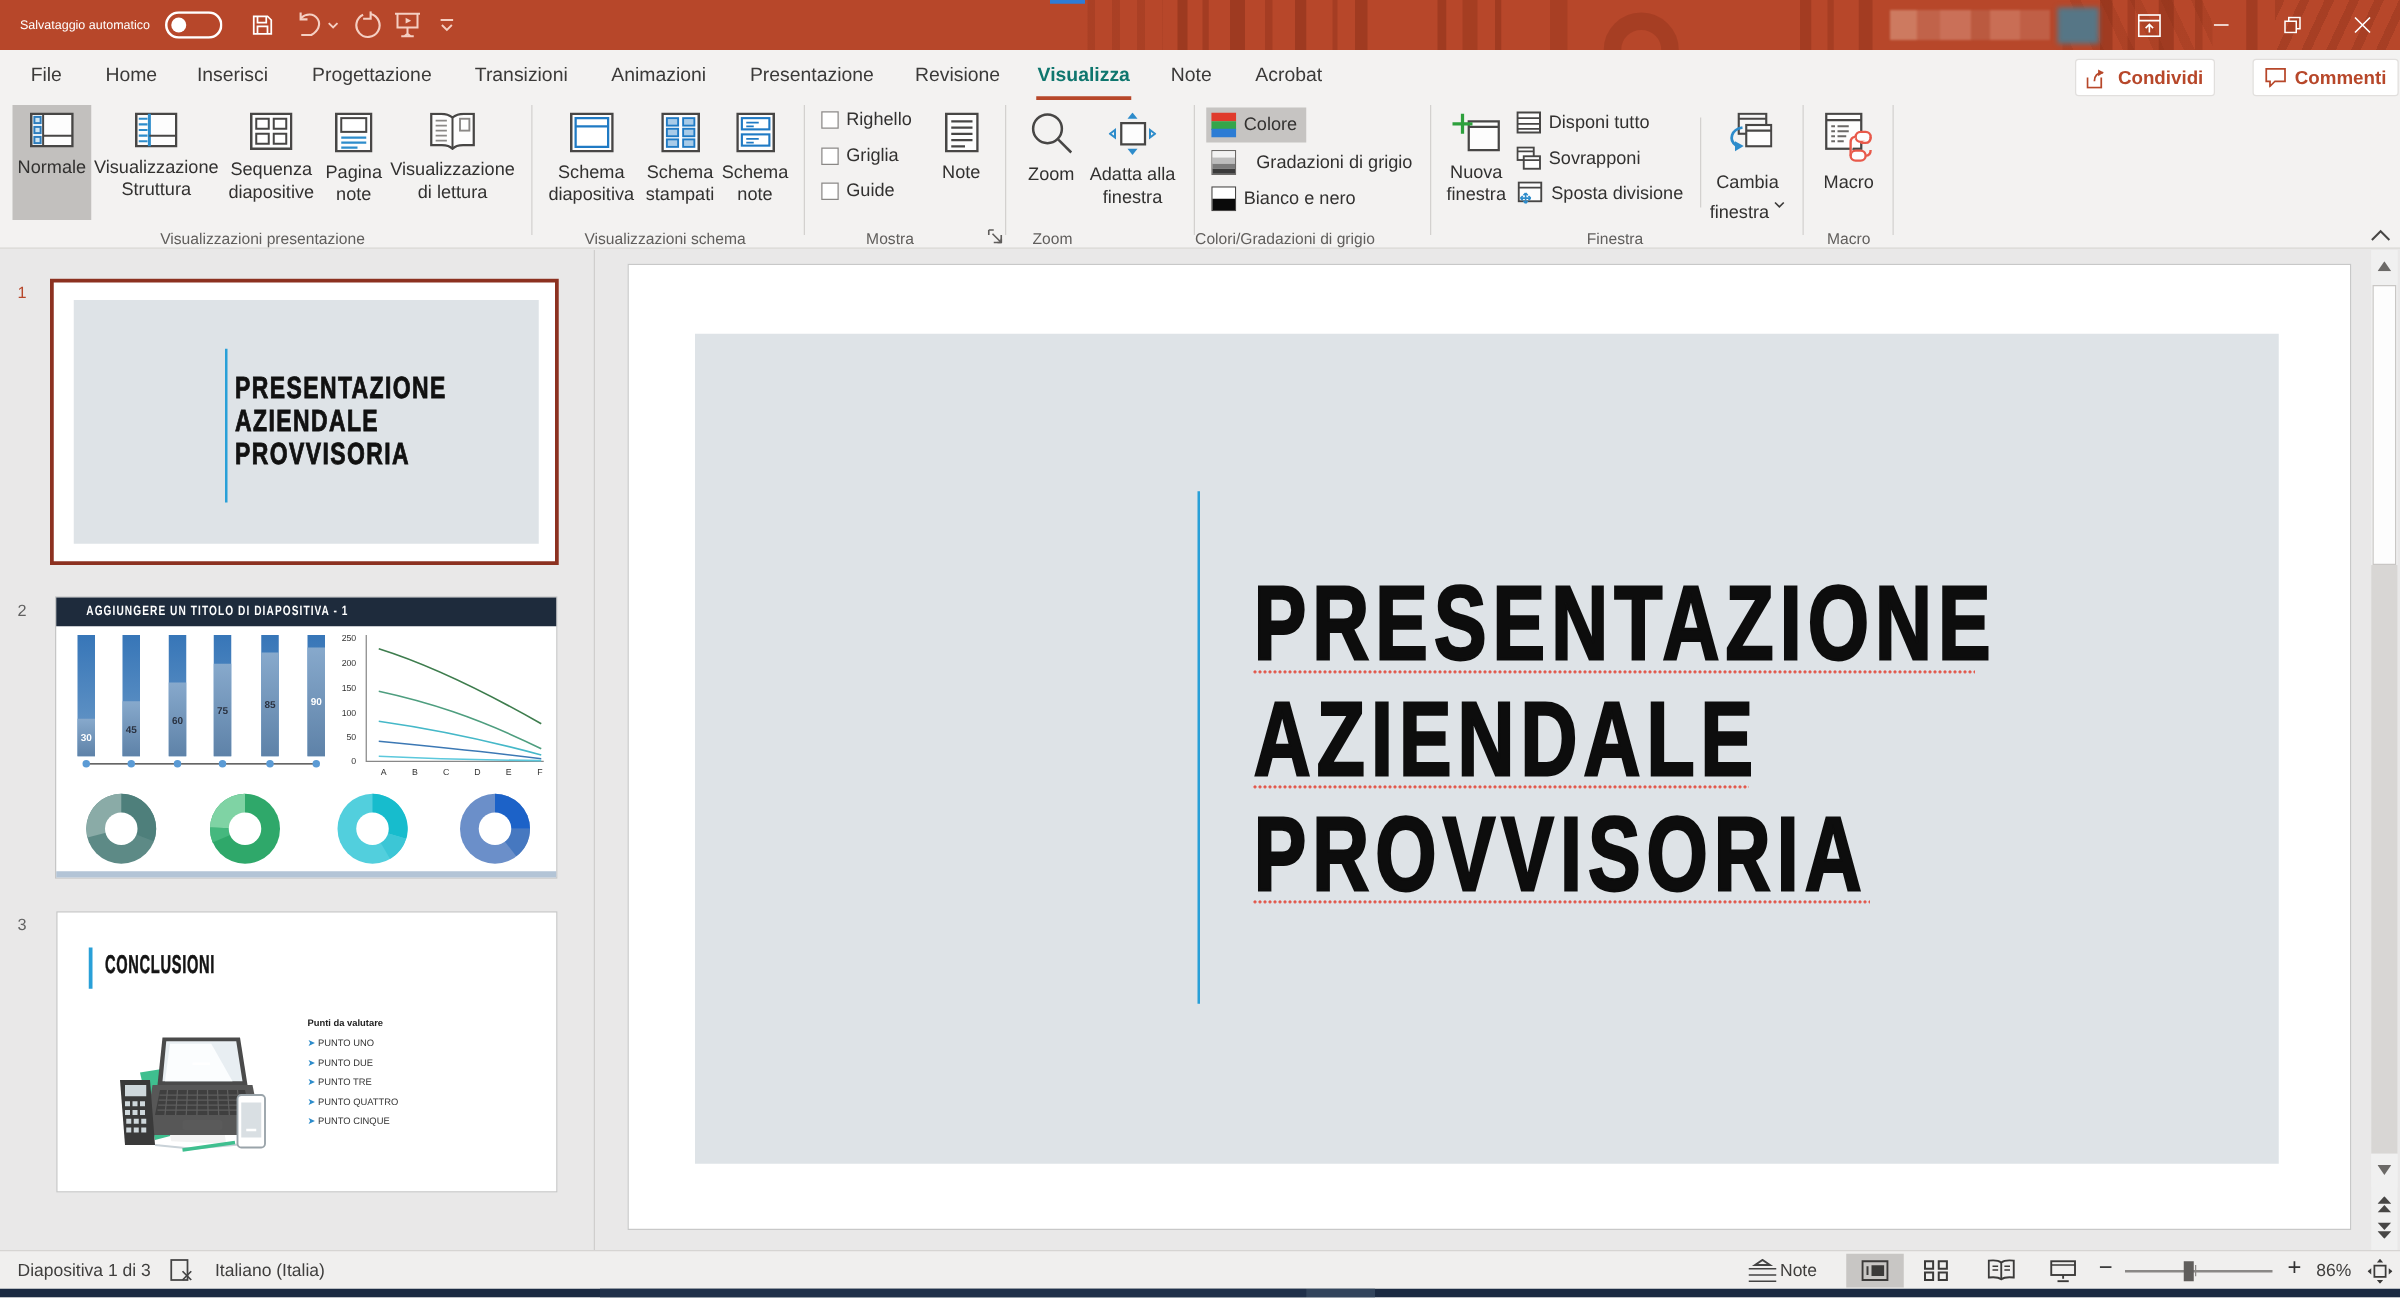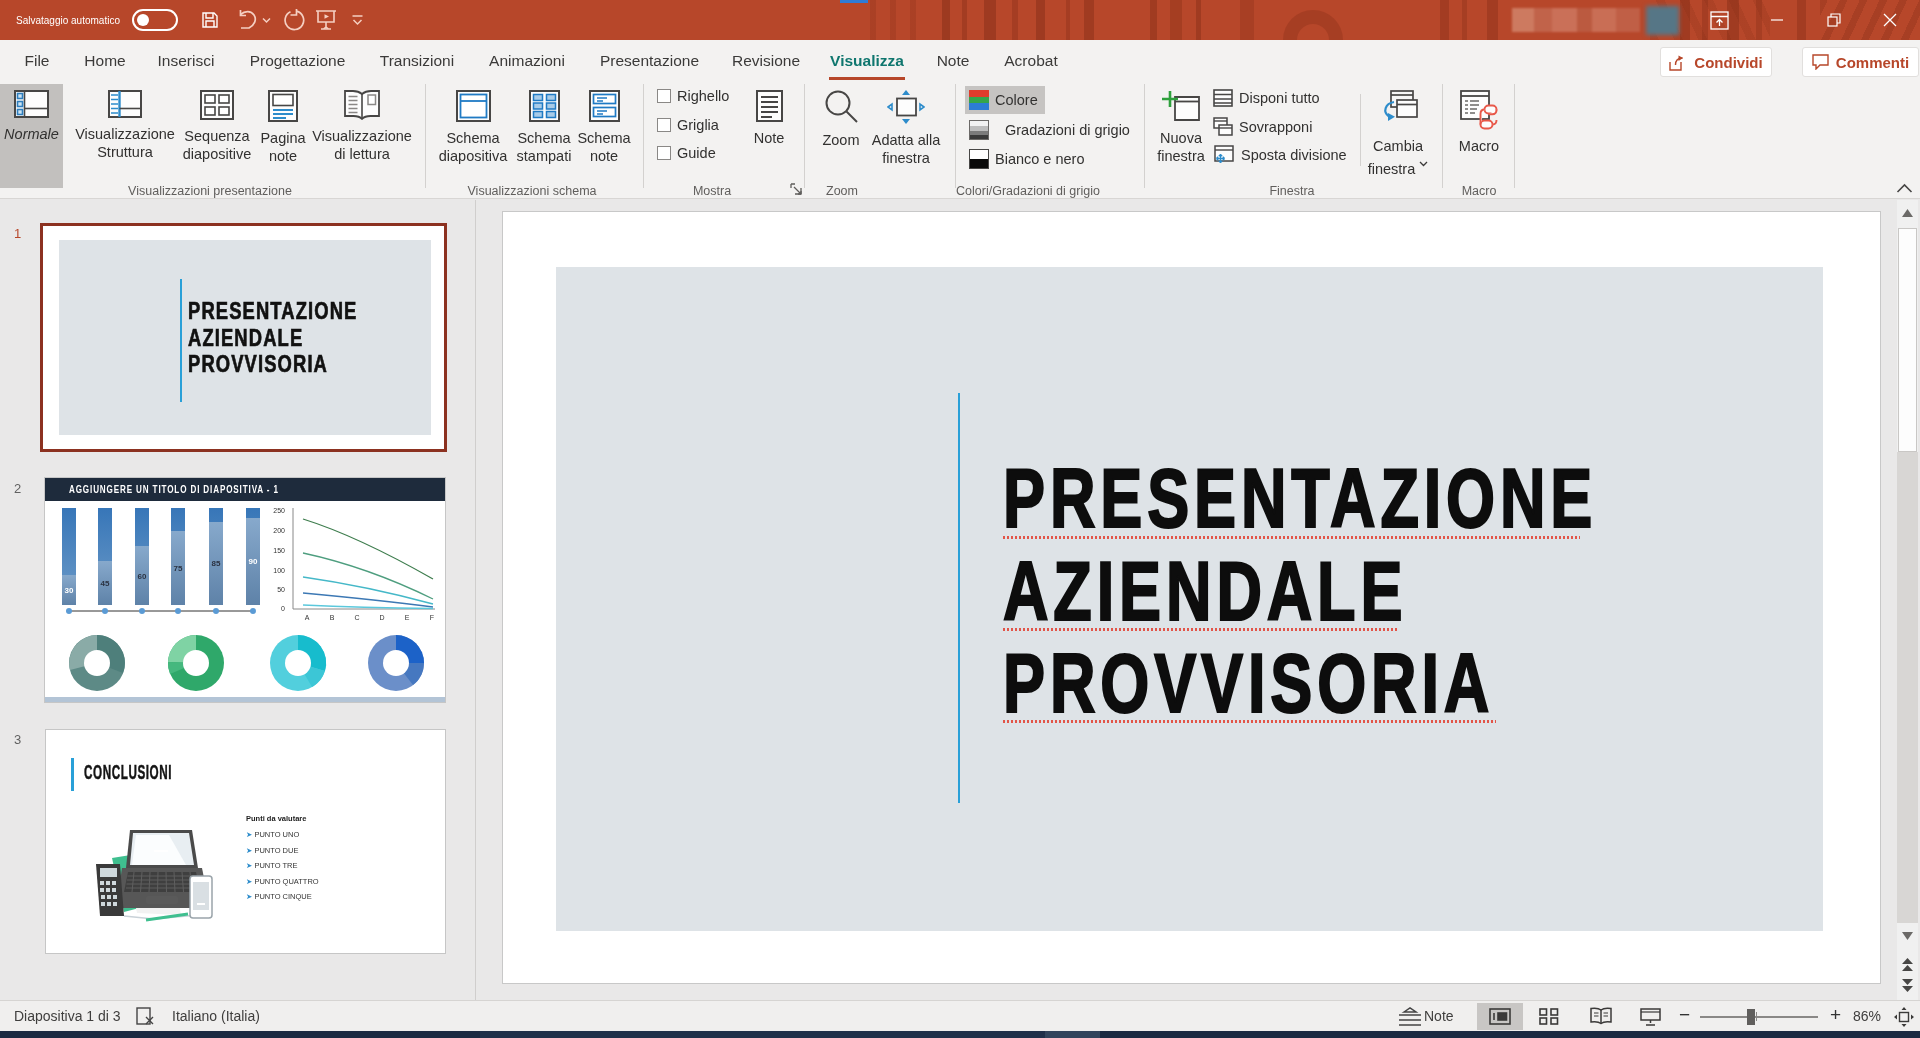--- a/index.html
+++ b/index.html
@@ -185,21 +185,21 @@
   <div style="position:absolute;left:1360px;top:14px;width:1px;height:72px;background:#d3d1cf;"></div>
 
   <div class="glabel" style="left:110px;">Visualizzazioni presentazione</div>
   <div class="glabel" style="left:432px;">Visualizzazioni schema</div>
   <div class="glabel" style="left:612px;">Mostra</div>
   <div class="glabel" style="left:742px;">Zoom</div>
   <div class="glabel" style="left:928px;">Colori/Gradazioni di grigio</div>
   <div class="glabel" style="left:1192px;">Finestra</div>
   <div class="glabel" style="left:1379px;">Macro</div>
 
-  <div class="bigbtn selbtn" style="left:0;width:63px;height:104px;top:4px;font-style:italic;">
+  <div class="bigbtn selbtn" style="left:10px;width:63px;height:92px;top:4px;">
     <svg width="35" height="28" viewBox="0 0 35 28">
         <rect x="1" y="1" width="33" height="26" fill="#fdfdfd" stroke="#474645" stroke-width="2"></rect>
         <path d="M10.5 1v26" stroke="#474645" stroke-width="1.6"></path>
         <path d="M10.5 18.5H34" stroke="#474645" stroke-width="1.6"></path>
         <rect x="3.5" y="3.5" width="5" height="5" fill="#cde4f3" stroke="#2d7dbd" stroke-width="1.6"></rect>
         <rect x="3.5" y="11.5" width="5" height="5" fill="#cde4f3" stroke="#2d7dbd" stroke-width="1.6"></rect>
         <rect x="3.5" y="19.5" width="5" height="5" fill="#cde4f3" stroke="#2d7dbd" stroke-width="1.6"></rect>
       </svg>
     <span>Normale</span>
     </div>

